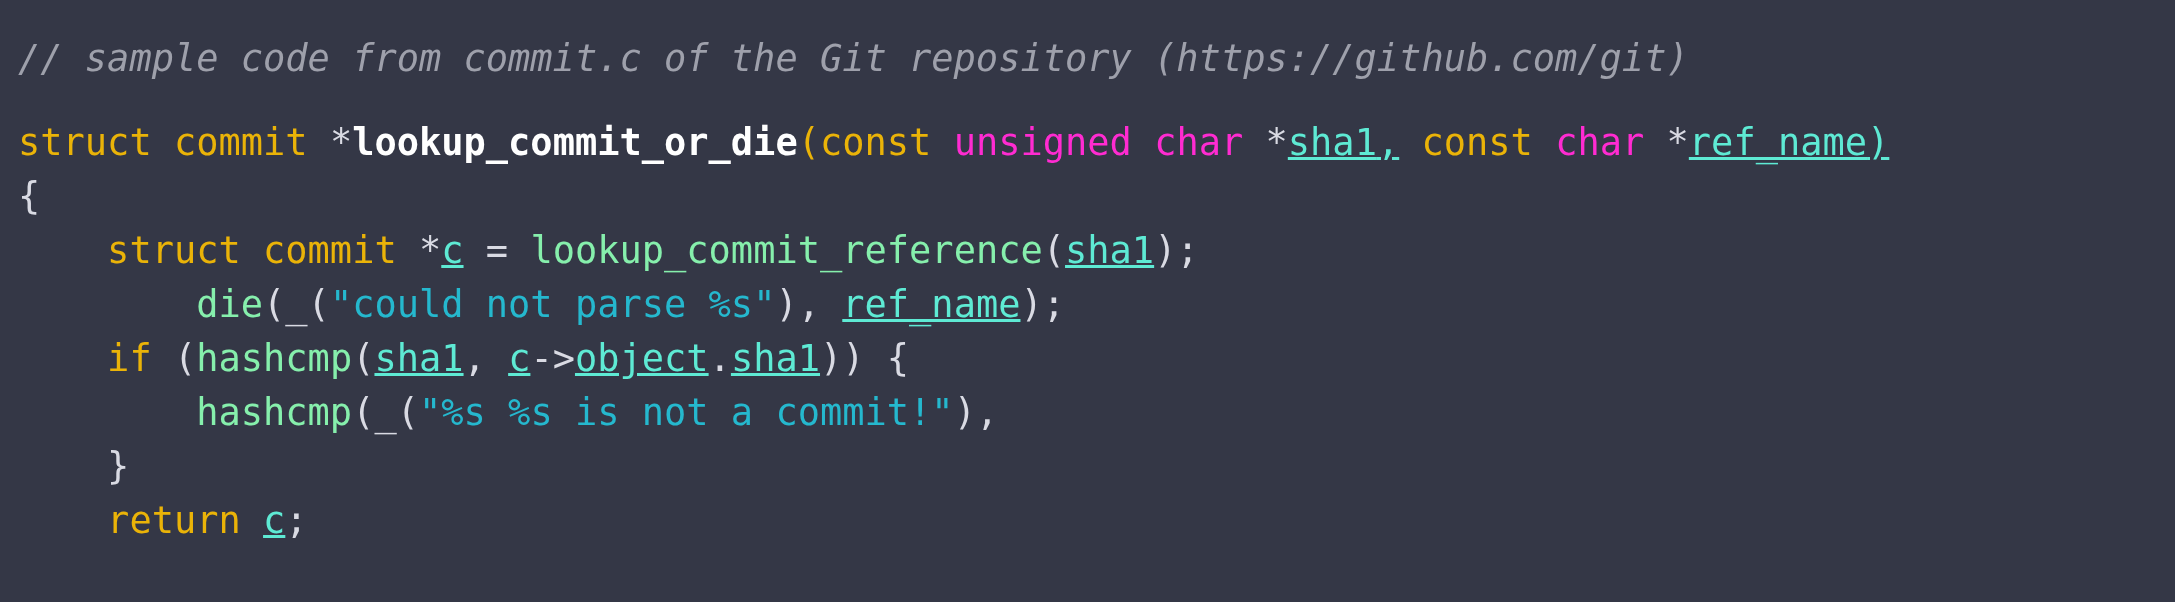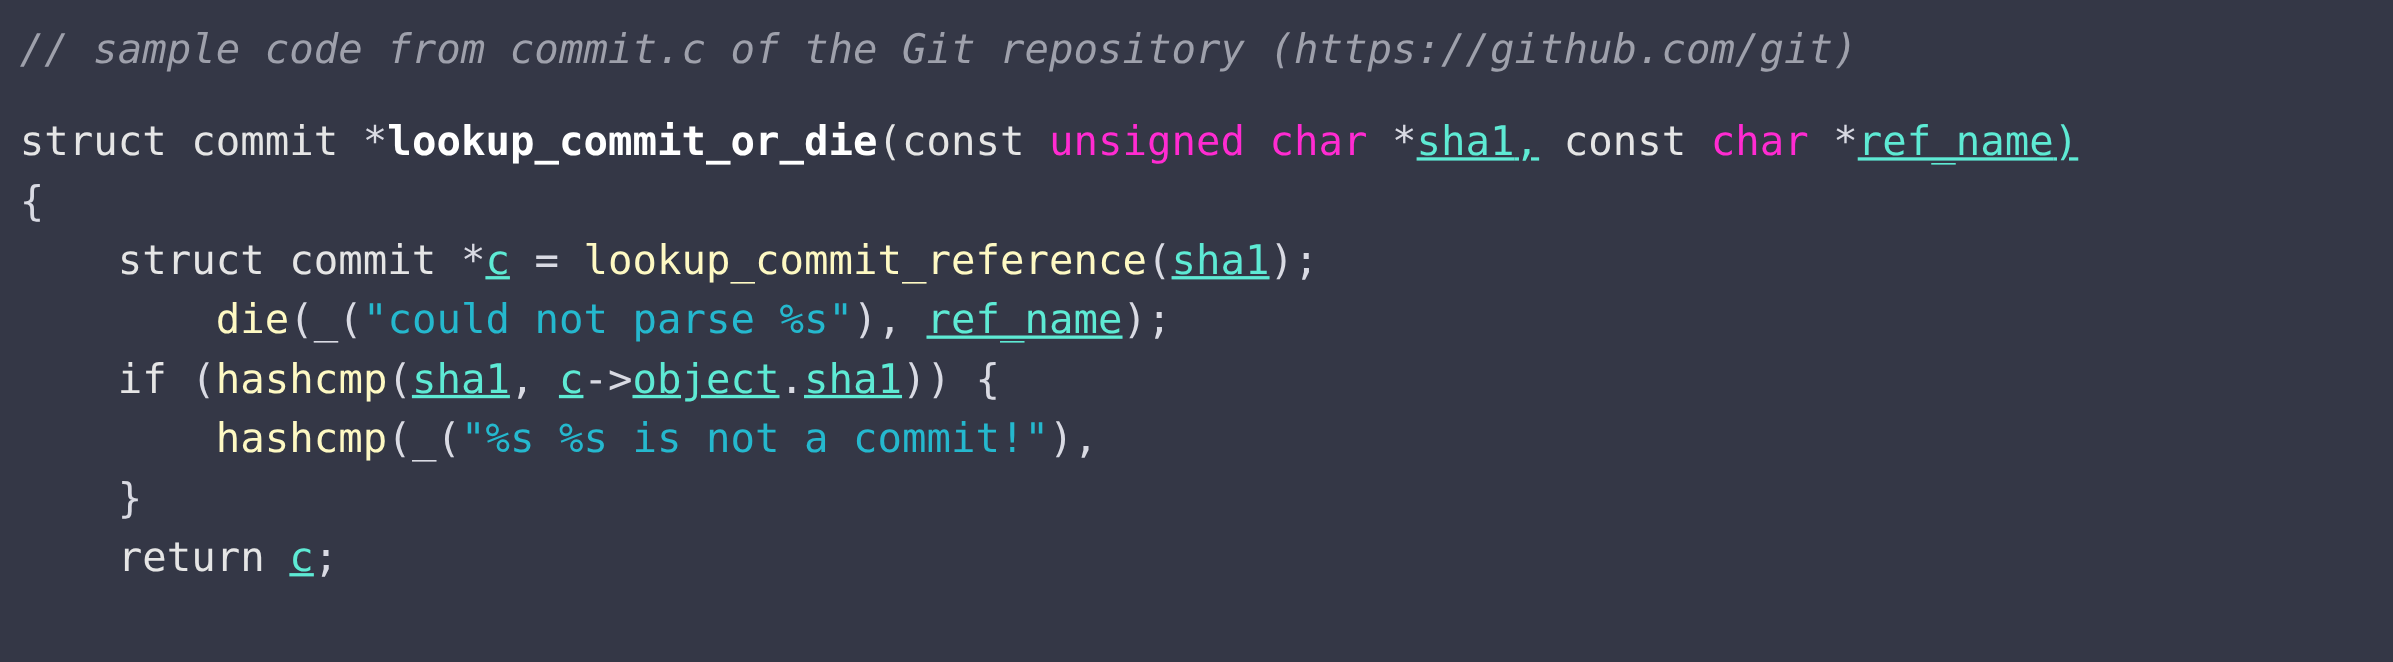--- a/index.html
+++ b/index.html
@@ -11,39 +11,39 @@
     width: 2175px;
     height: 602px;
     overflow: hidden;
     font-family: "DejaVu Sans Mono", "Liberation Mono", monospace;
   }
   #code-block {
     box-sizing: border-box;
     width: 2175px;
     height: 602px;
     background: #343746;
-    padding: 18px 0 0 18px;
+    padding: 32px 0 0 18px;
   }
   .code-line {
     font-family: "DejaVu Sans Mono", "Liberation Mono", monospace;
     font-size: 37px;
     line-height: 54px;
     white-space: pre;
     letter-spacing: 0px;
     height: 54px;
   }
   .code-line.blank {
     height: 30px;
     line-height: 30px;
   }
   
   .tok-comment  { color: #9ea0ab; font-style: italic; }
-  .tok-keyword  { color: #e5e5e5; margin-top: 12px; }
+  .tok-keyword  { color: #eab308; margin-top: 12px; }
   .tok-type     { color: #ff2bd1; text-align: right; }
-  .tok-func     { color: #fef9c3; }
+  .tok-func     { color: #86efac; }
   .tok-func-def { color: #ffffff; font-weight: bold; }
   .tok-var      { color: #5eead4; text-decoration: underline; }
   .tok-string   { color: #25b8ce; }
   .tok-punct    { color: #d9dae3; }
   .tok-plain    { color: #d9dae3; }
 </style>
 </head>
 <body>
 
 <div id="code-block">

